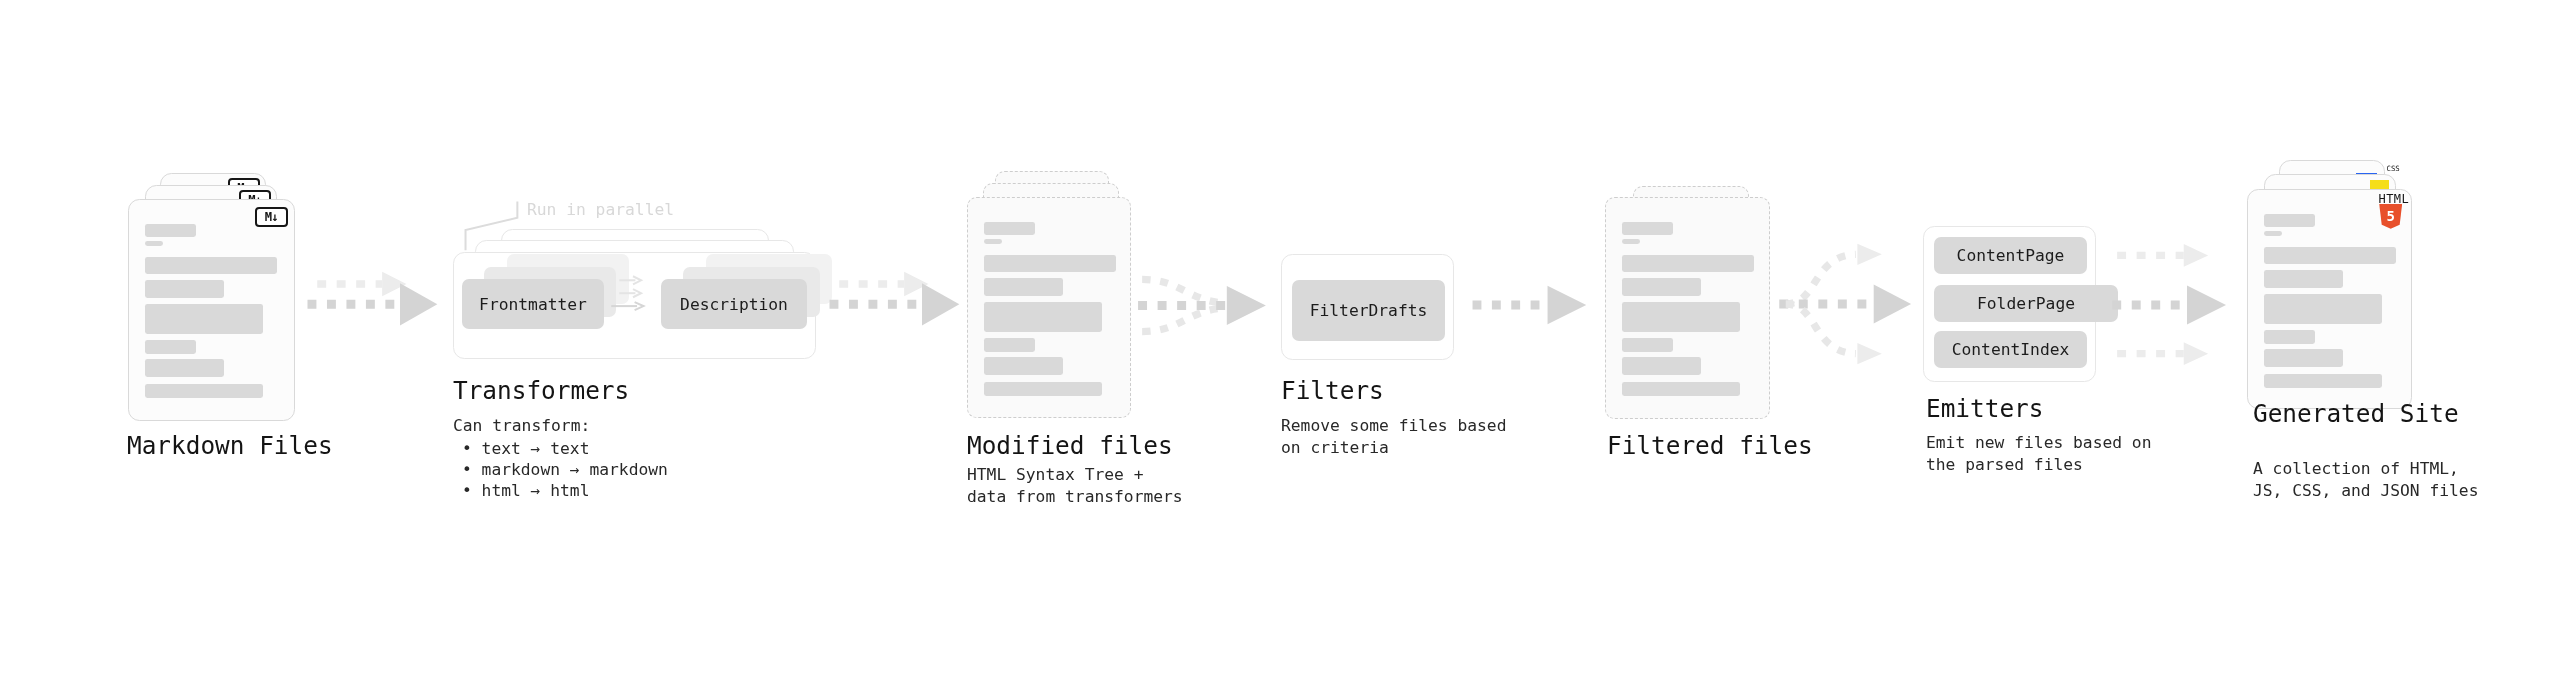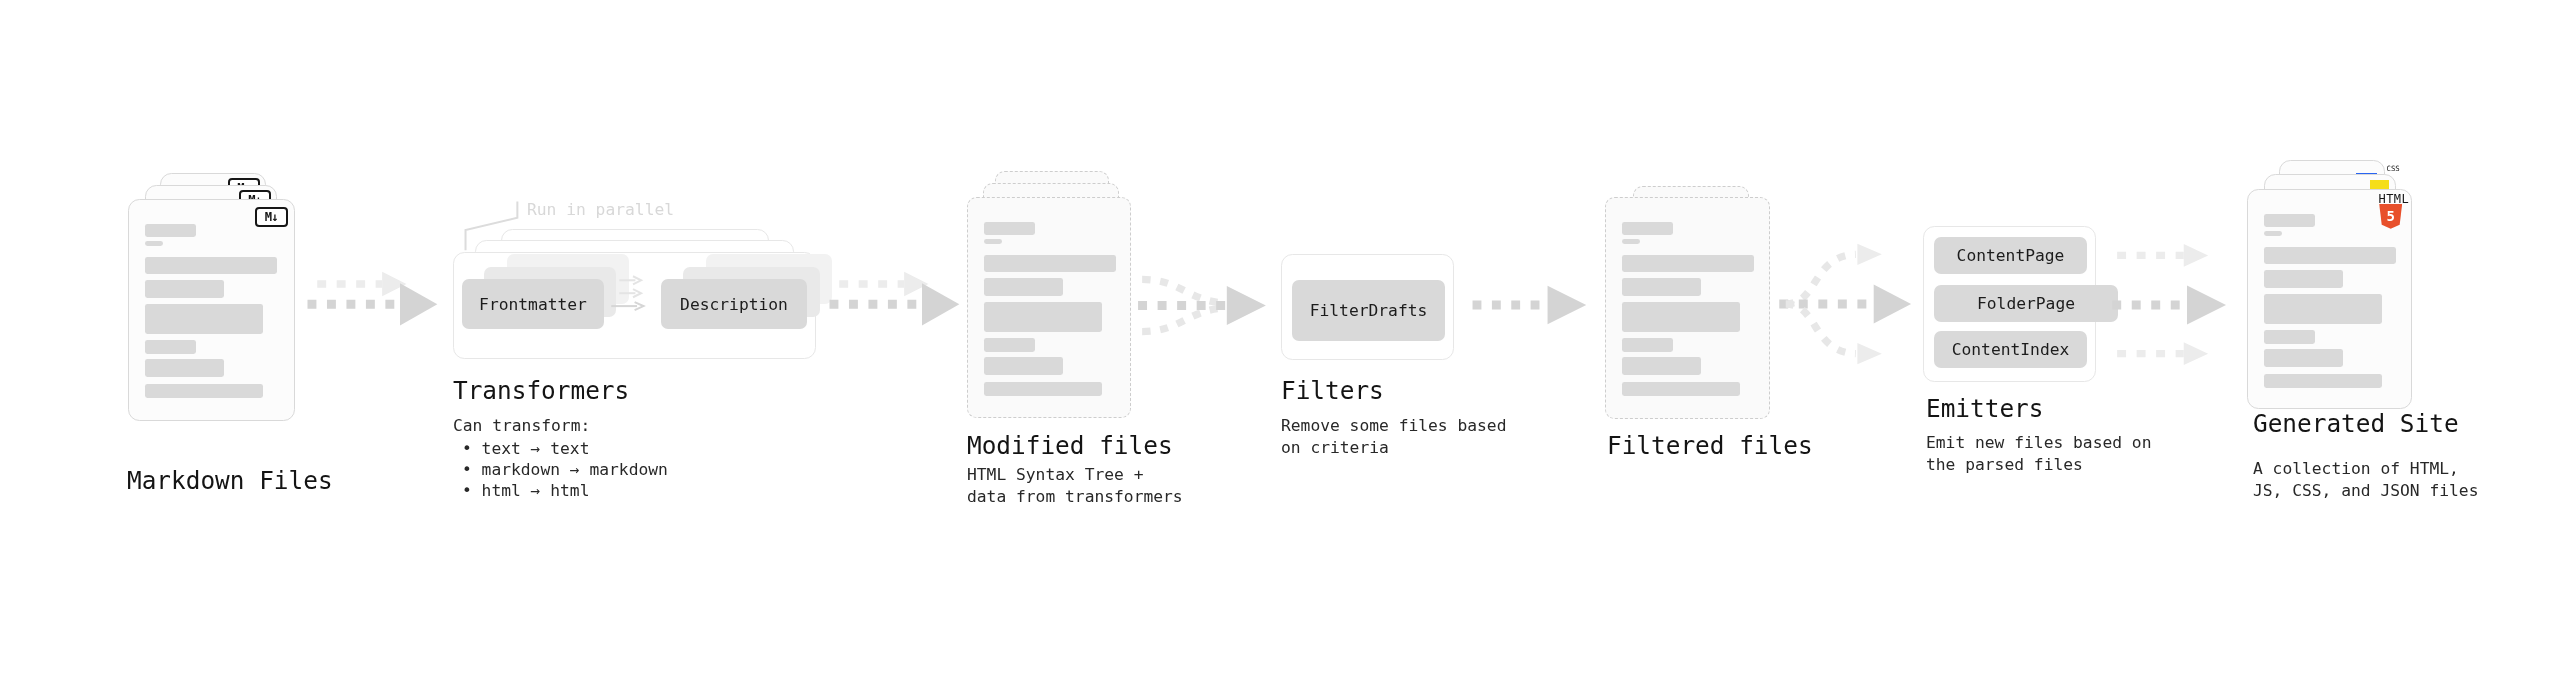--- a/index.html
+++ b/index.html
@@ -90,21 +90,21 @@
           <span></span>
           <span></span>
           <span></span>
           <span></span>
           <span></span>
           <span></span>
           <span></span>
           <span></span>
         </div>
     </div>
-    <div class="heading" style="left:127px;top:432px;margin-top:35px;">Markdown Files</div>
+    <div class="heading" style="left:127px;top:432px;">Markdown Files</div>
   </div>
 
   <svg style="left:301px;top:266px;" width="142" height="75" viewBox="0 0 175 92">
     <line class="sl" x1="20" y1="22" x2="100" y2="22"></line>
     <polygon class="fl" points="100,7 100,37 130,22"></polygon>
     <line class="sd" x1="8" y1="47" x2="122" y2="47"></line>
     <polygon class="fd" points="122,21 122,73 168,47"></polygon>
   </svg>
 
   <div>
@@ -255,19 +255,19 @@
           <span></span>
           <span></span>
           <span></span>
           <span></span>
           <span></span>
           <span></span>
           <span></span>
           <span></span>
         </div>
     </div>
-    <div class="heading" style="left:2253px;top:410px;">Generated Site</div>
+    <div class="heading" style="left:2253px;top:400px;">Generated Site</div>
     <div class="sub" style="left:2253px;top:458px;">A collection of HTML,
 JS, CSS, and JSON files</div>
   </div>
 
 </div>
 
 
 </body></html>

